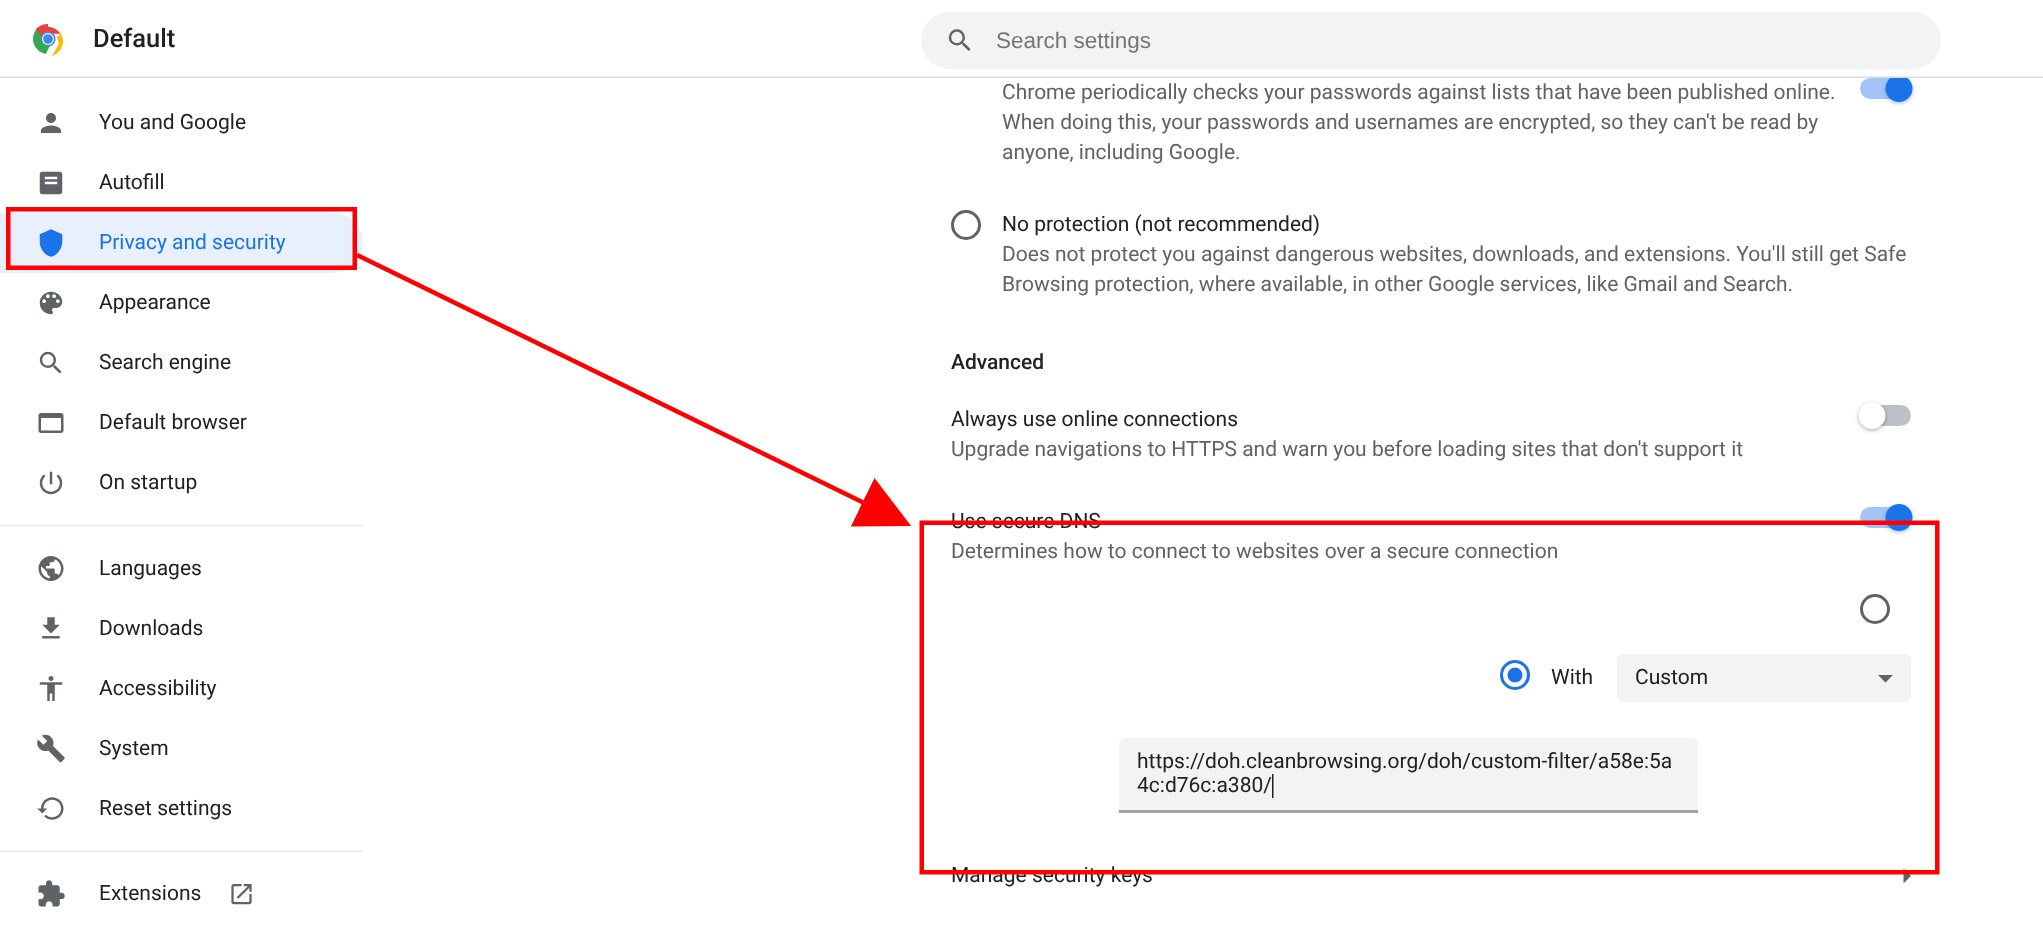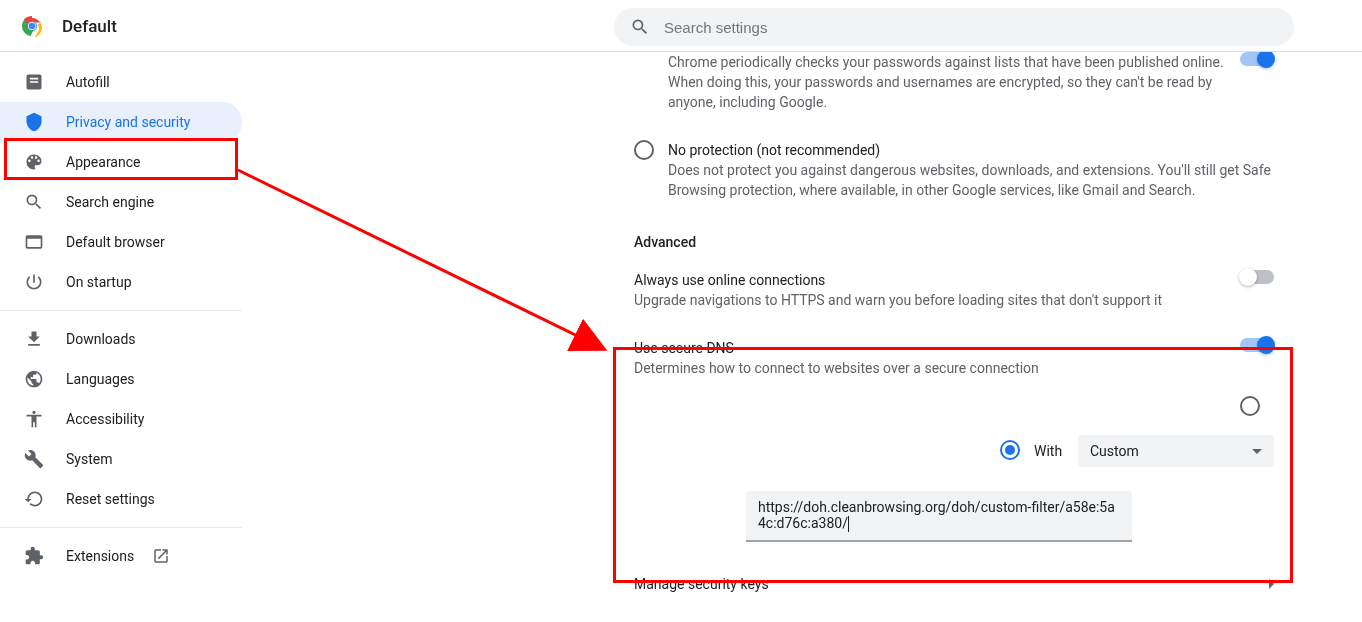--- a/index.html
+++ b/index.html
@@ -80,20 +80,26 @@
     <svg class="si" viewBox="0 0 24 24">
         <path d="M15.5 14h-.79l-.28-.27A6.471 6.471 0 0016 9.5 6.5 6.5 0 109.5 16c1.61 0 3.09-.59 4.23-1.57l.27.28v.79l5 4.99L20.49 19l-4.99-5zm-6 0C7.01 14 5 11.99 5 9.5S7.01 5 9.5 5 14 7.01 14 9.5 11.99 14 9.5 14z"></path>
       </svg>
     <input placeholder="Search settings" style="">
   </div>
 </div>
 
 <div class="sidebar">
   <div class="nav-item">
     <svg class="ic" viewBox="0 0 24 24">
+        <path d="M12 12c2.21 0 4-1.79 4-4s-1.79-4-4-4-4 1.79-4 4 1.79 4 4 4zm0 2c-2.67 0-8 1.34-8 4v2h16v-2c0-2.66-5.33-4-8-4z"></path>
+      </svg>
+    <span>You and Google</span>
+  </div>
+  <div class="nav-item">
+    <svg class="ic" viewBox="0 0 24 24">
         <path d="M19 3H5c-1.1 0-2 .9-2 2v14c0 1.1.9 2 2 2h14c1.1 0 2-.9 2-2V5c0-1.1-.9-2-2-2zm-2 10H7v-2h10v2zm0-4H7V7h10v2z"></path>
       </svg>
     <span>Autofill</span>
   </div>
   <div class="nav-item selected">
     <svg class="ic" viewBox="0 0 24 24">
         <path d="M12 1L3 5v6c0 5.55 3.84 10.74 9 12 5.16-1.26 9-6.45 9-12V5l-9-4z"></path>
       </svg>
     <span>Privacy and security</span>
   </div>
@@ -117,29 +123,29 @@
   </div>
   <div class="nav-item">
     <svg class="ic" viewBox="0 0 24 24">
         <path d="M13 3h-2v10h2V3zm4.83 2.17l-1.42 1.42C17.99 7.86 19 9.81 19 12c0 3.87-3.13 7-7 7s-7-3.13-7-7c0-2.19 1.01-4.14 2.58-5.42L6.17 5.17C4.23 6.82 3 9.26 3 12c0 4.97 4.03 9 9 9s9-4.03 9-9c0-2.74-1.23-5.18-3.17-6.83z"></path>
       </svg>
     <span>On startup</span>
   </div>
   <div class="nav-divider"></div>
   <div class="nav-item">
     <svg class="ic" viewBox="0 0 24 24">
+        <path d="M12 2C6.48 2 2 6.48 2 12s4.48 10 10 10 10-4.48 10-10S17.52 2 12 2zm-1 17.93c-3.95-.49-7-3.85-7-7.93 0-.62.08-1.21.21-1.79L9 15v1c0 1.1.9 2 2 2v1.93zm6.9-2.54c-.26-.81-1-1.39-1.9-1.39h-1v-3c0-.55-.45-1-1-1H8v-2h2c.55 0 1-.45 1-1V7h2c1.1 0 2-.9 2-2v-.41c2.93 1.19 5 4.06 5 7.41 0 2.08-.8 3.97-2.1 5.39z"></path>
+      </svg>
+    <span>Languages</span>
+  </div>
+  <div class="nav-item">
+    <svg class="ic" viewBox="0 0 24 24">
         <path d="M19 9h-4V3H9v6H5l7 7 7-7zM5 18v2h14v-2H5z"></path>
       </svg>
     <span>Downloads</span>
-  </div>
-  <div class="nav-item">
-    <svg class="ic" viewBox="0 0 24 24">
-        <path d="M12 2C6.48 2 2 6.48 2 12s4.48 10 10 10 10-4.48 10-10S17.52 2 12 2zm-1 17.93c-3.95-.49-7-3.85-7-7.93 0-.62.08-1.21.21-1.79L9 15v1c0 1.1.9 2 2 2v1.93zm6.9-2.54c-.26-.81-1-1.39-1.9-1.39h-1v-3c0-.55-.45-1-1-1H8v-2h2c.55 0 1-.45 1-1V7h2c1.1 0 2-.9 2-2v-.41c2.93 1.19 5 4.06 5 7.41 0 2.08-.8 3.97-2.1 5.39z"></path>
-      </svg>
-    <span>Languages</span>
   </div>
   <div class="nav-item">
     <svg class="ic" viewBox="0 0 24 24">
         <path d="M12 2c1.1 0 2 .9 2 2s-.9 2-2 2-2-.9-2-2 .9-2 2-2zm9 7h-6v13h-2v-6h-2v6H9V9H3V7h18v2z"></path>
       </svg>
     <span>Accessibility</span>
   </div>
   <div class="nav-item">
     <svg class="ic" viewBox="0 0 24 24">
         <path d="M22.7 19l-9.1-9.1c.9-2.3.4-5-1.5-6.9-2-2-5-2.4-7.4-1.3L9 6 6 9 1.6 4.7C.4 7.1.9 10.1 2.9 12.1c1.9 1.9 4.6 2.4 6.9 1.5l9.1 9.1c.4.4 1 .4 1.4 0l2.3-2.3c.5-.4.5-1.1.1-1.4z"></path>

